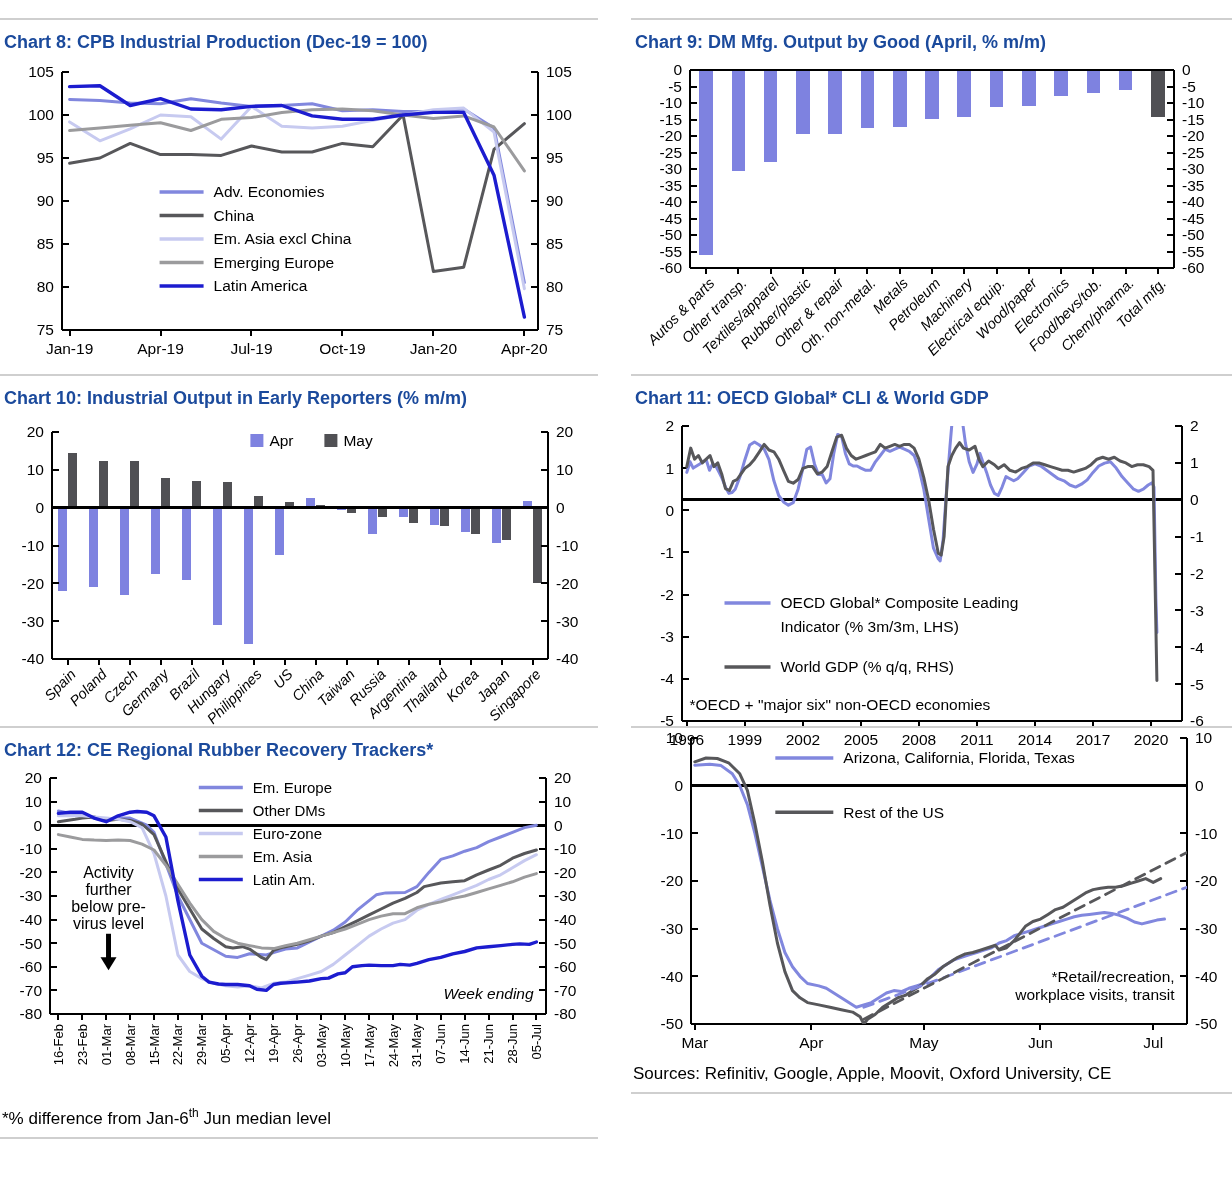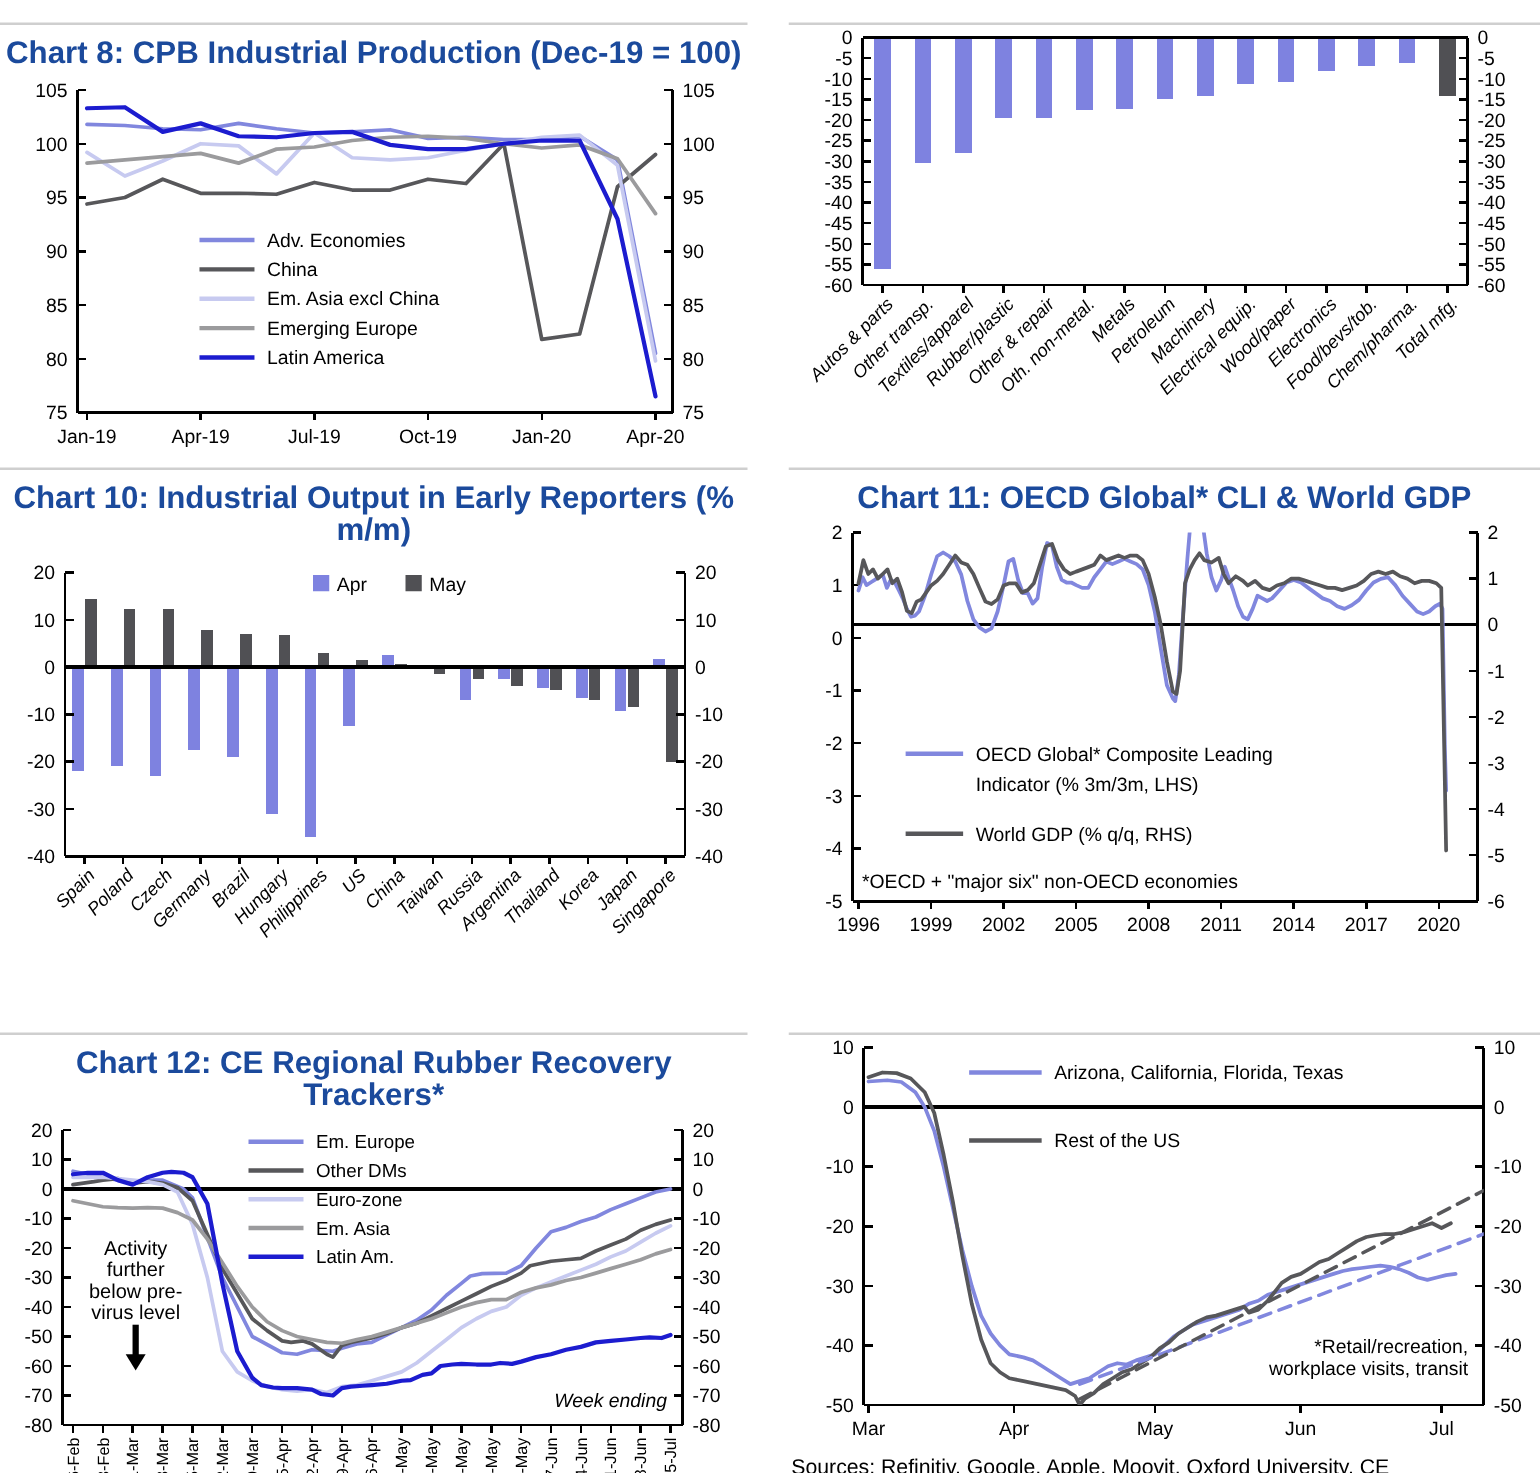--- a/index.html
+++ b/index.html
@@ -2,25 +2,25 @@
 <html style="--title: #1b4a9c; --sep: #cfcfcf;"><head>
 <meta charset="utf-8">
 <style>
   :root{ --title:#1b4a9c; --sep:#cfcfcf; }
   html,body{margin:0;padding:0;background:#fff;}
   body{width:1232px;font-family:"Liberation Sans",sans-serif;color:#000;}
   .wrap{display:flex;gap:33px;padding-top:18px;}
   .col{width:598px;display:flex;flex-direction:column;}
   .col.right{width:601px;}
   .panel{box-sizing:border-box;border-top:2px solid var(--sep);}
-  .r1{height:356px;} .r2{height:452px;}
-  .ctitle{color:var(--title);font-weight:bold;font-size:25px;line-height:26px;text-align:center;margin:9px 4px 5px;}
+  .r1{height:356px;} .r2{height:352px;}
+  .ctitle{color:var(--title);font-weight:bold;font-size:18px;line-height:26px;text-align:left;margin:9px 4px 5px;}
   svg{display:block;margin:0 auto;}
   .fnote,.src{font-size:17px;margin:6px 4px 8px 2px;}
-  .fnote sup{font-size:17px;}
+  .fnote sup{font-size:12px;}
   .bottom-rule{border-top:2px solid var(--sep);height:0;margin-top:2px;}
 </style>
 </head>
 <body>
 
 <div class="wrap">
   <div class="col">
     <div class="panel r1">
       <div class="ctitle">Chart 8: CPB Industrial Production (Dec-19 = 100)</div>
       <div>
@@ -324,20 +324,21 @@
             <polygon points="100.52799999999999,189.33999999999997 116.52799999999999,189.33999999999997 108.52799999999999,202.33999999999997" fill="#000"></polygon>
             <text x="533.5999999999999" y="225.94" font-size="15.5" text-anchor="end" fill="#000" font-style="italic" dy="0.35em">Week ending</text>
           </svg>
         </div>
       <div class="fnote"><span>*% difference from Jan-6</span><sup>th</sup><span> Jun median level</span></div>
       <div class="bottom-rule"></div>
     </div>
   </div>
   <div class="col right">
     <div class="panel r1">
+      <div class="ctitle">Chart 9: DM Mfg. Output by Good (April, % m/m)</div>
       <div>
           <svg width="600" height="310" viewBox="0 0 600 310" font-family="&quot;Liberation Sans&quot;, sans-serif">
             <rect x="67.35733333333333" y="10" width="13.552" height="184.8" fill="#7e82e0" shape-rendering="crispEdges"></rect>
             <rect x="99.62400000000001" y="10" width="13.552" height="100.64999999999999" fill="#7e82e0" shape-rendering="crispEdges"></rect>
             <rect x="131.89066666666665" y="10" width="13.552" height="92.4" fill="#7e82e0" shape-rendering="crispEdges"></rect>
             <rect x="164.15733333333333" y="10" width="13.552" height="64.35000000000001" fill="#7e82e0" shape-rendering="crispEdges"></rect>
             <rect x="196.42399999999998" y="10" width="13.552" height="64.35000000000001" fill="#7e82e0" shape-rendering="crispEdges"></rect>
             <rect x="228.69066666666666" y="10" width="13.552" height="57.75" fill="#7e82e0" shape-rendering="crispEdges"></rect>
             <rect x="260.95733333333334" y="10" width="13.552" height="57.09" fill="#7e82e0" shape-rendering="crispEdges"></rect>
             <rect x="293.224" y="10" width="13.552" height="48.84" fill="#7e82e0" shape-rendering="crispEdges"></rect>

